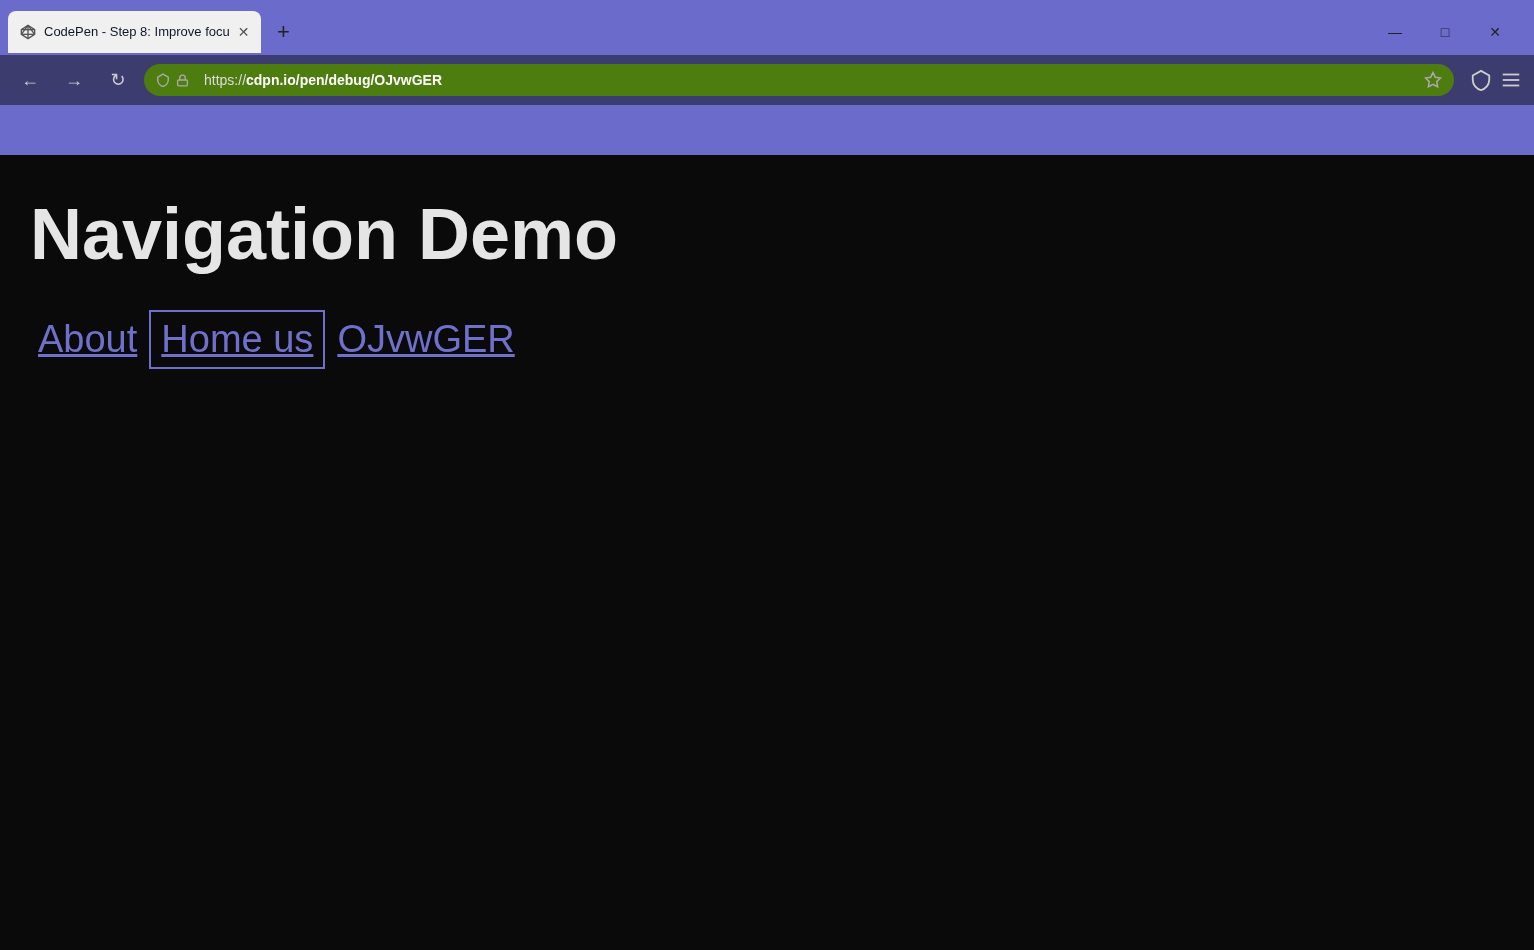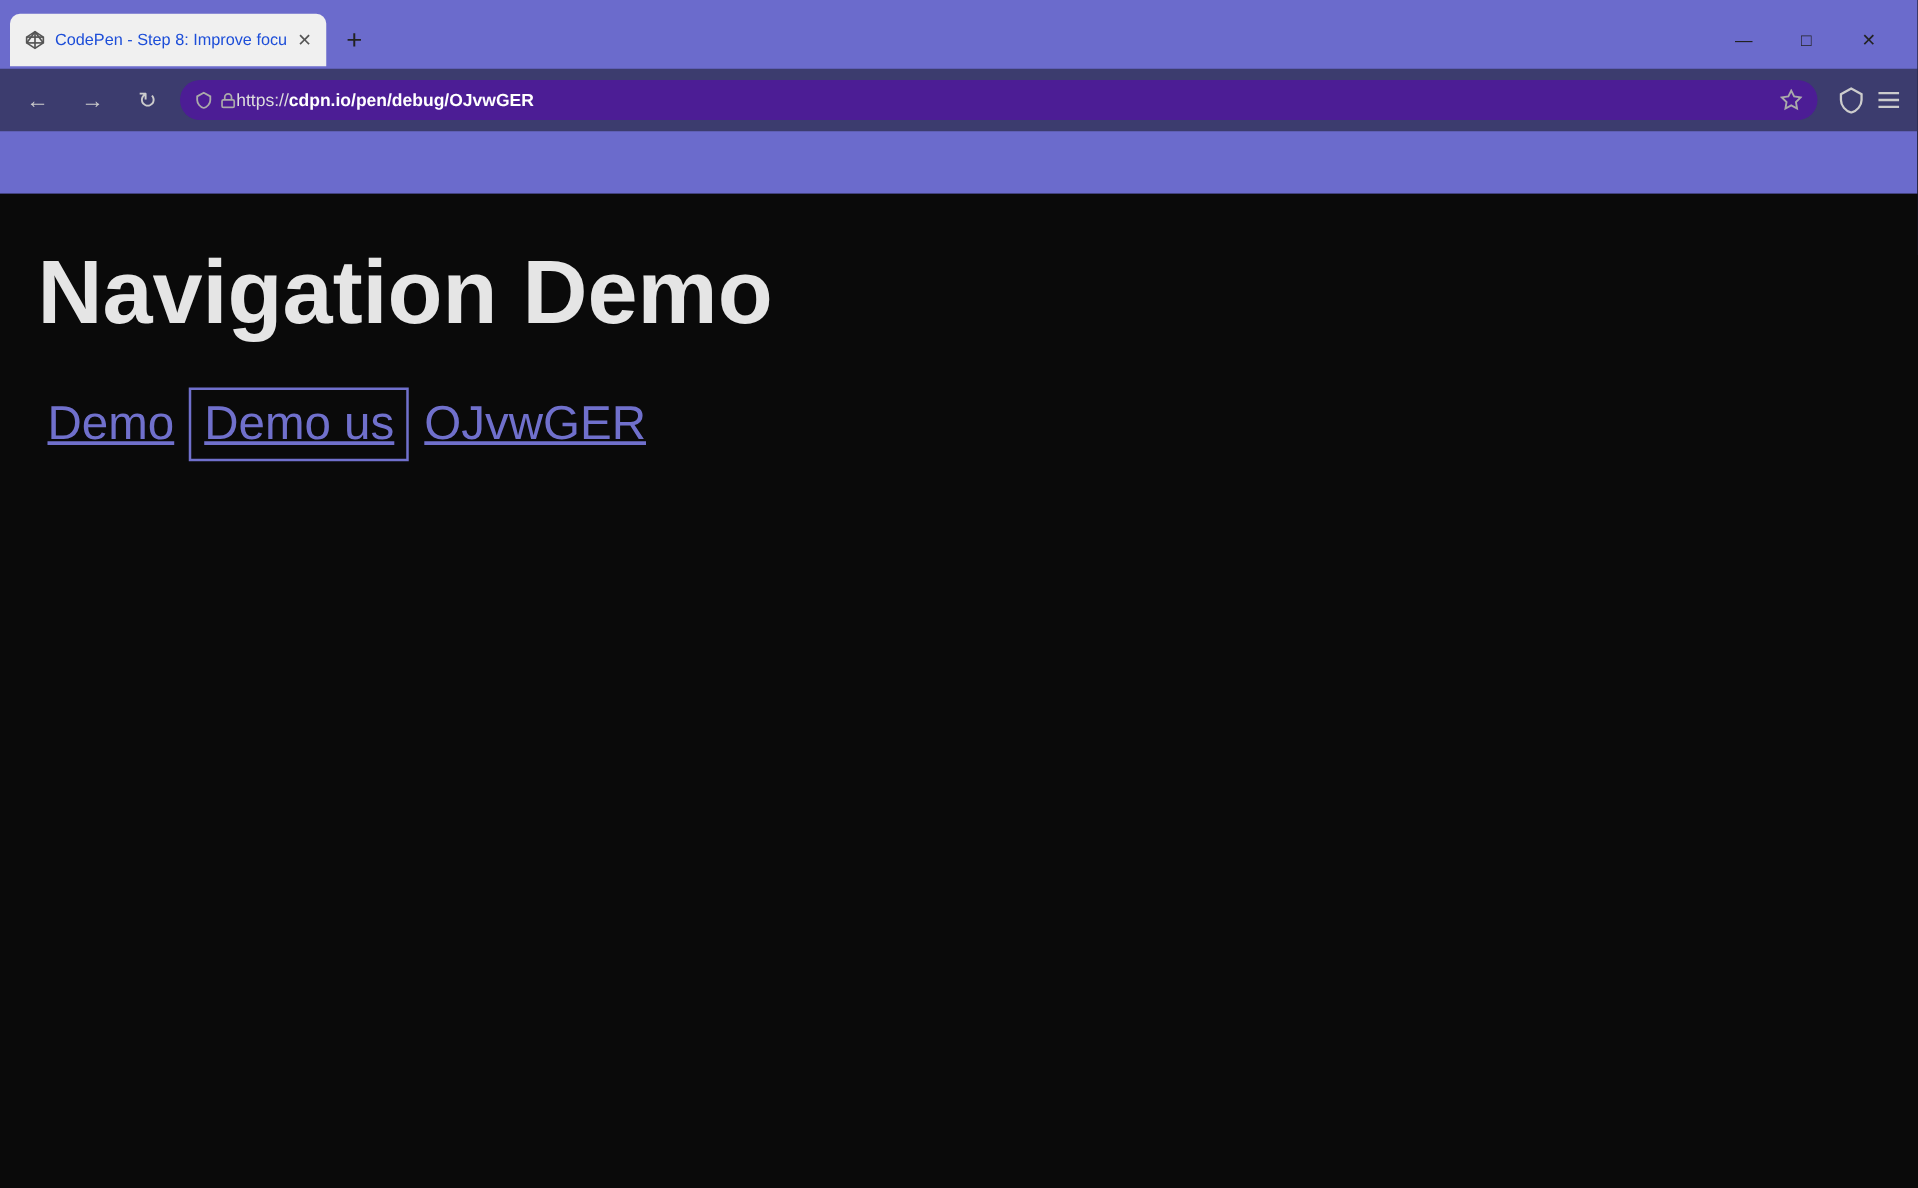--- a/index.html
+++ b/index.html
@@ -45,21 +45,21 @@
     }
 
     .tab-favicon {
       width: 16px;
       height: 16px;
       flex-shrink: 0;
     }
 
     .tab-title {
       font-size: 13px;
-      color: #1d4ed8;
+      color: #0f172a;
       white-space: nowrap;
       overflow: hidden;
       text-overflow: ellipsis;
       flex: 1;
     }
 
     .tab-close {
       font-size: 14px;
       color: #555;
       cursor: pointer;
@@ -118,26 +118,26 @@
       justify-content: center;
       font-size: 18px;
       color: #ccc;
       cursor: pointer;
       border-radius: 50%;
     }
 
     .address-bar {
       flex: 1;
       height: 32px;
-      background: #4c1d95;
+      background: #4d7c0f;
       border-radius: 16px;
       display: flex;
       align-items: center;
       padding: 0 12px;
-      gap: 0;
+      gap: 15px;
     }
 
     .address-icons {
       display: flex;
       align-items: center;
       gap: 6px;
     }
 
     .address-text {
       font-size: 14px;
@@ -261,17 +261,17 @@
         <line x1="3" y1="18" x2="21" y2="18"></line>
       </svg>
     </div>
   </div>
 </div>
 
 <div class="page-content">
   <h1 class="page-title">Navigation Demo</h1>
 
   <nav class="nav-links">
-    <a class="nav-link" href="#">Demo</a>
-    <a class="nav-link focused" href="#">Demo us</a>
+    <a class="nav-link" href="#">About</a>
+    <a class="nav-link focused" href="#">Home us</a>
     <a class="nav-link" href="#">OJvwGER</a>
   </nav>
 </div>
 
 </body></html>

